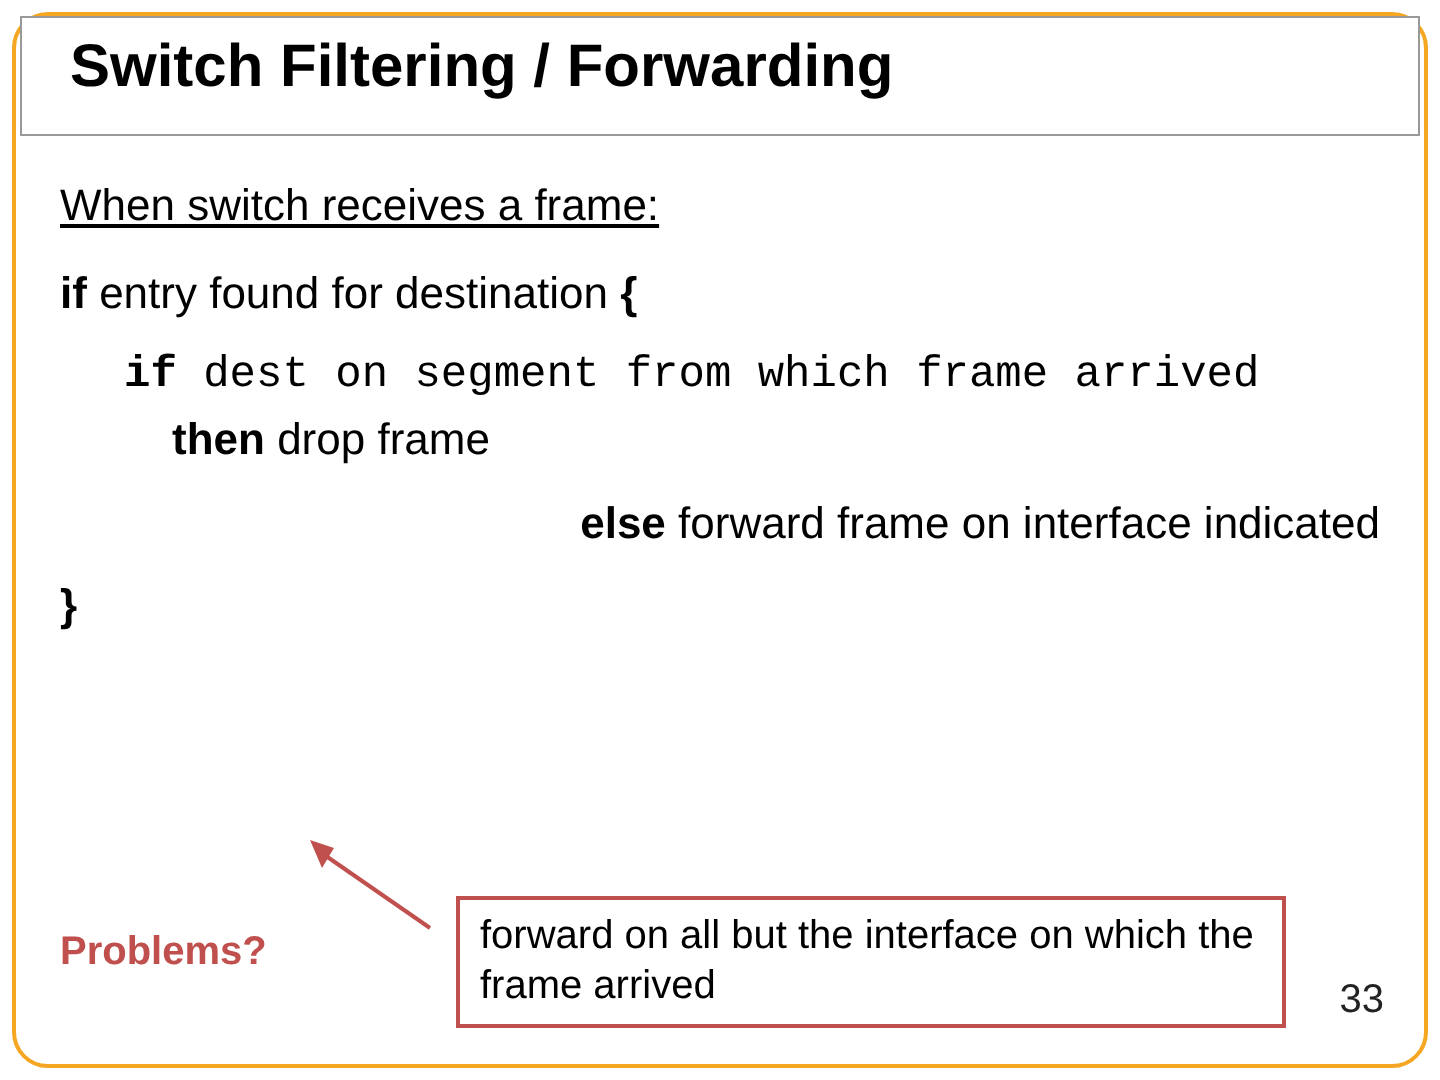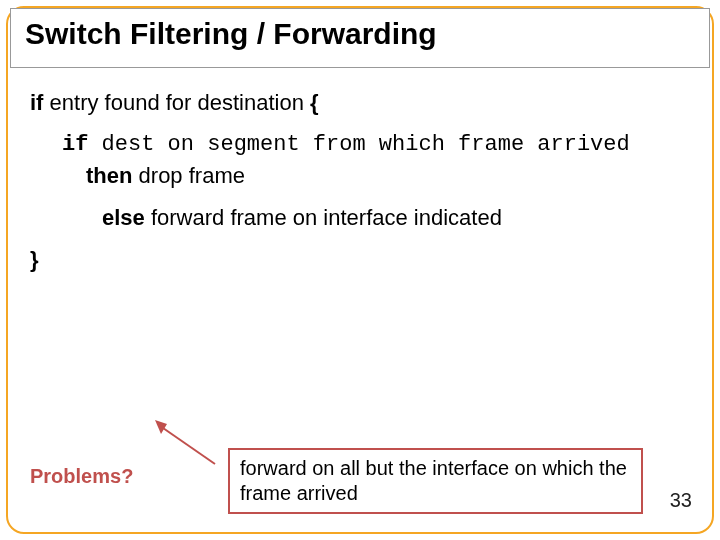--- a/index.html
+++ b/index.html
@@ -21,21 +21,21 @@
     border-radius: 18px;
   }
   .title-box {
     position: absolute;
     top: 8px;
     left: 10px;
     right: 10px;
     height: 60px;
     border: 1px solid #999;
     background: #fff;
-    padding: 8px 14px;
+    padding: 8px 24px;
   }
   .title-text {
     font-size: 30px;
     font-weight: bold;
     color: #000;
   }
   .content {
     position: absolute;
     top: 88px;
     left: 30px;
@@ -43,21 +43,21 @@
     font-size: 22px;
     color: #000;
     line-height: 1.35;
   }
   .subhead {
     text-decoration: underline;
     margin-bottom: 14px;
   }
   .line { margin-bottom: 12px; }
   .ind1 { margin-left: 32px; font-family: Liberation Mono, monospace; }
-  .ind2 { margin-left: 72px; }
+  .ind2 { margin-left: 72px; text-align: right; }
   .ind3 { margin-left: 56px; }
   .nb { font-weight: normal; }
   .keyword { font-weight: bold; }
   .problems {
     color: #c0504d;
     font-weight: bold;
     font-size: 20px;
     position: absolute;
     left: 30px;
     top: 465px;
@@ -93,20 +93,21 @@
 </head>
 <body>
 
 <div class="slide-frame"></div>
 
 <div class="title-box">
   <div class="title-text">Switch Filtering / Forwarding</div>
 </div>
 
 <div class="content">
+  <div class="subhead">When switch receives a frame:</div>
 
 
   <div class="line">
     <span class="keyword">if</span><span class="nb"> entry found for destination </span><span class="keyword">{</span>
   </div>
 
   <div class="line ind1">
     <span class="keyword">if</span><span class="nb"> dest on segment from which frame arrived</span>
   </div>
 

